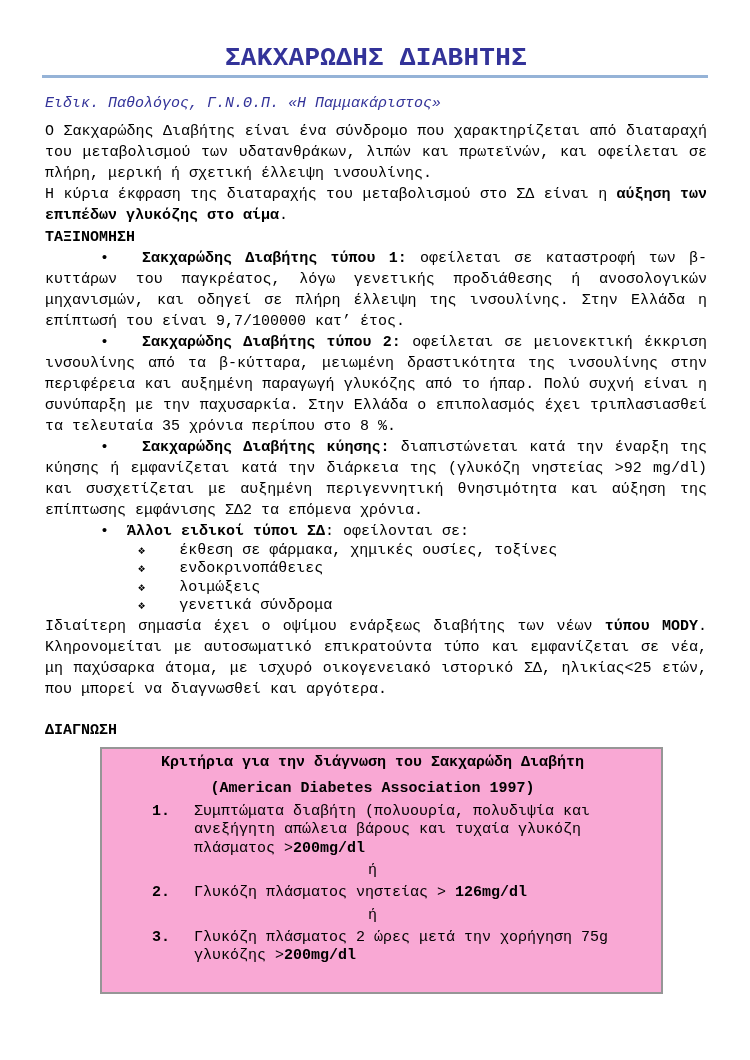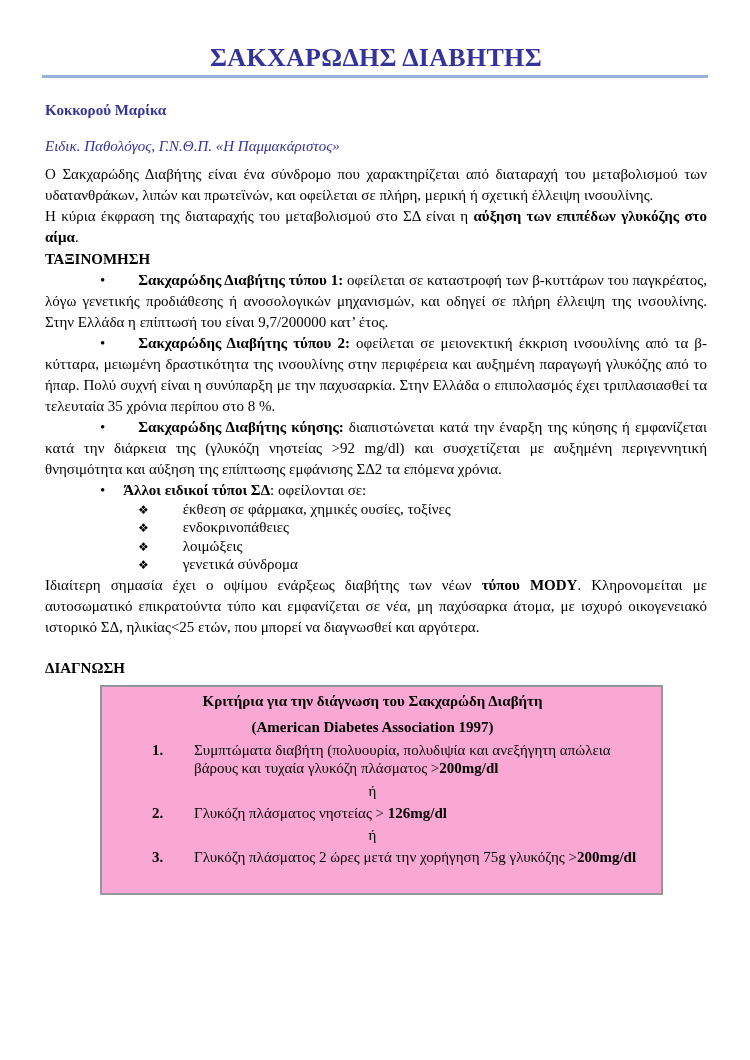--- a/index.html
+++ b/index.html
@@ -2,21 +2,21 @@
 <html lang="el"><head>
 <meta charset="utf-8">
 <title>ΣΑΚΧΑΡΩΔΗΣ ΔΙΑΒΗΤΗΣ</title>
 <style>
   html,body { margin:0; padding:0; background:#ffffff; }
   body { width:750px; height:1060px; overflow:hidden; }
   .page {
     box-sizing:border-box;
     width:750px; height:1060px;
     padding:44px 43px 4px 45px;
-    font-family:Liberation Serif, serif;
+    font-family:Liberation Mono, monospace;
     font-size:15px; color:#000;
     background:#ffffff;
   }
   .doc-title {
     margin:0; text-align:center;
     font-size:26px; line-height:28px; font-weight:700;
     color:#333399; letter-spacing:0.3px;
   }
   .title-rule { height:2.5px; background:#95B3D7; margin:3px -1px 0 -3px; }
   .author   { margin:22px 0 0; font-weight:700; color:#333399; line-height:21px; }
@@ -56,29 +56,28 @@
   b { font-weight:700; }
 </style>
 </head>
 <body>
 
 <div class="page">
 
   <h1 class="doc-title">ΣΑΚΧΑΡΩΔΗΣ ΔΙΑΒΗΤΗΣ</h1>
   <div class="title-rule"></div>
 
-  <p class="author">Κοκκορού Μαρίκα</p>
   <p class="affiliation">Ειδικ. Παθολόγος, Γ.Ν.Θ.Π. «Η Παμμακάριστος»</p>
 
   <p class="body intro-first">Ο Σακχαρώδης Διαβήτης είναι ένα σύνδρομο που χαρακτηρίζεται από διαταραχή του μεταβολισμού των υδατανθράκων, λιπών και πρωτεϊνών, και οφείλεται σε πλήρη, μερική ή σχετική έλλειψη ινσουλίνης.</p>
   <p class="body"><span>Η κύρια έκφραση της διαταραχής του μεταβολισμού στο ΣΔ είναι η </span><b>αύξηση των επιπέδων γλυκόζης στο αίμα</b><span>.</span></p>
 
   <p class="section-heading">ΤΑΞΙΝΟΜΗΣΗ</p>
 
-  <p class="body bullet-para"><span class="bullet-dot">•</span><span class="tab"></span><b>Σακχαρώδης Διαβήτης τύπου 1:</b><span> οφείλεται σε καταστροφή των β-κυττάρων του παγκρέατος, λόγω γενετικής προδιάθεσης ή ανοσολογικών μηχανισμών, και οδηγεί σε πλήρη έλλειψη της ινσουλίνης. Στην Ελλάδα η επίπτωσή του είναι 9,7/200000 κατ’ έτος.</span></p>
+  <p class="body bullet-para"><span class="bullet-dot">•</span><span class="tab"></span><b>Σακχαρώδης Διαβήτης τύπου 1:</b><span> οφείλεται σε καταστροφή των β-κυττάρων του παγκρέατος, λόγω γενετικής προδιάθεσης ή ανοσολογικών μηχανισμών, και οδηγεί σε πλήρη έλλειψη της ινσουλίνης. Στην Ελλάδα η επίπτωσή του είναι 9,7/100000 κατ’ έτος.</span></p>
 
   <p class="body bullet-para"><span class="bullet-dot">•</span><span class="tab"></span><b>Σακχαρώδης Διαβήτης τύπου 2:</b><span> οφείλεται σε μειονεκτική έκκριση ινσουλίνης από τα β-κύτταρα, μειωμένη δραστικότητα της ινσουλίνης στην περιφέρεια και αυξημένη παραγωγή γλυκόζης από το ήπαρ. Πολύ συχνή είναι η συνύπαρξη με την παχυσαρκία. Στην Ελλάδα ο επιπολασμός έχει τριπλασιασθεί τα τελευταία 35 χρόνια περίπου στο 8 %.</span></p>
 
   <p class="body bullet-para"><span class="bullet-dot">•</span><span class="tab"></span><b>Σακχαρώδης Διαβήτης κύησης:</b><span> διαπιστώνεται κατά την έναρξη της κύησης ή εμφανίζεται κατά την διάρκεια της (γλυκόζη νηστείας &gt;92 mg/dl) και συσχετίζεται με αυξημένη περιγεννητική θνησιμότητα και αύξηση της επίπτωσης εμφάνισης ΣΔ2 τα επόμενα χρόνια.</span></p>
 
   <p class="body bullet-para bullet4"><span class="bullet-dot">•</span><span class="tab"></span><b>Άλλοι ειδικοί τύποι ΣΔ</b><span>: οφείλονται σε:</span></p>
 
   <div>
     <div class="sub-row"><span class="diamond">❖</span><span class="tab2"></span><span>έκθεση σε φάρμακα, χημικές ουσίες, τοξίνες</span></div>
     <div class="sub-row"><span class="diamond">❖</span><span class="tab2"></span><span>ενδοκρινοπάθειες</span></div>

